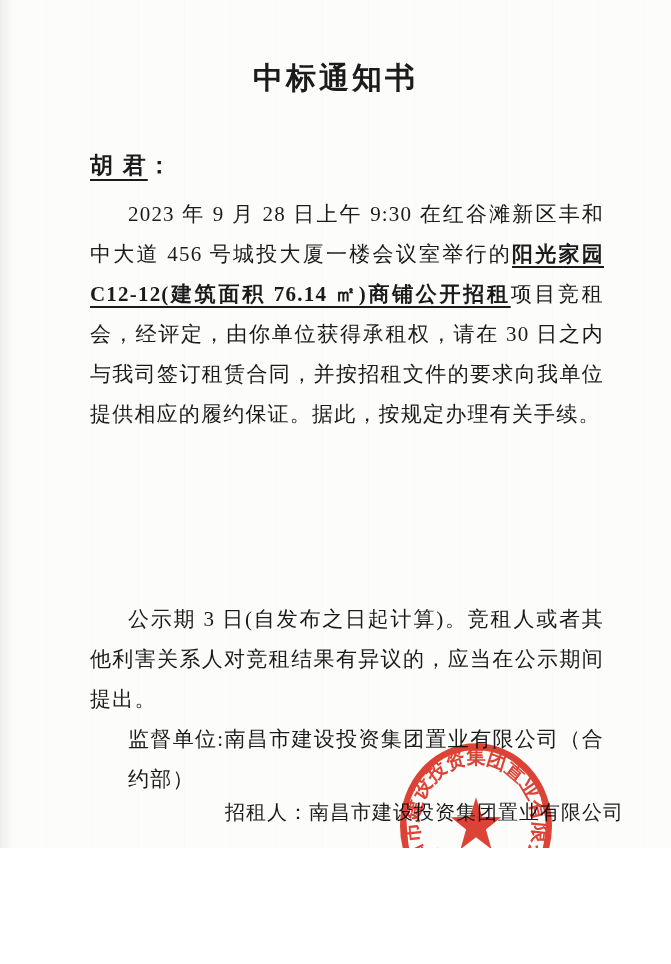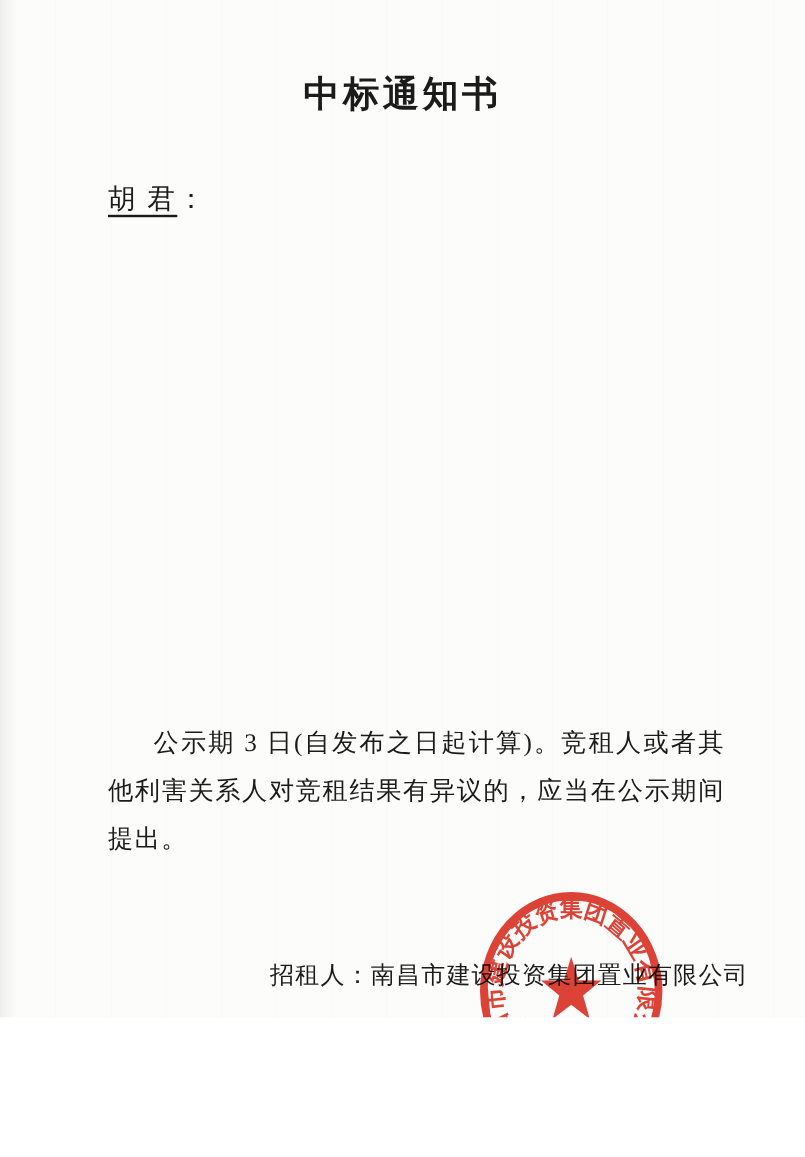--- a/index.html
+++ b/index.html
@@ -14,21 +14,21 @@
     color:#1b1b1b;
     font-family:"Liberation Serif","DejaVu Serif",serif;
   }
   .title{
     position:absolute;top:58px;left:0;right:0;
     text-align:center;
     font-size:30px;font-weight:700;letter-spacing:3px;
   }
   .salutation{
     position:absolute;left:90px;top:150px;
-    font-size:23px;font-weight:400;letter-spacing:2px;
+    font-size:23px;font-weight:700;letter-spacing:2px;
   }
   .salutation .name{
     text-decoration:underline;
     text-decoration-thickness:2px;
     text-underline-offset:6px;
   }
   .para{
     position:absolute;left:90px;width:514px;
     font-size:21px;line-height:40px;
     letter-spacing:1.2px;
@@ -74,24 +74,28 @@
 <body>
 
 <div class="page">
 
   <div class="title">中标通知书</div>
 
   <div class="salutation">
     <span class="name">胡 君</span><span>：</span>
   </div>
 
+  <div class="para p1">
+    <span>2023 年 9 月 28 日上午 9:30 在红谷滩新区丰和中大道 456 号城投大厦一楼会议室举行的</span><span class="hl">阳光家园 C12-12(建筑面积 76.14 ㎡)商铺公开招租</span><span>项目竞租会，经评定，由你单位获得承租权，请在 30 日之内与我司签订租赁合同，并按招租文件的要求向我单位提供相应的履约保证。据此，按规定办理有关手续。</span>
+  </div>
 
 
   <div class="para notice">
     <div class="first">公示期 3 日(自发布之日起计算)。竞租人或者其他利害关系人对竞租结果有异议的，应当在公示期间提出。</div>
+    <div class="line">监督单位:南昌市建设投资集团置业有限公司（合约部）</div>
   </div>
 
   <div class="sig-lessor">招租人：南昌市建设投资集团置业有限公司</div>
   <div class="sig-date">2023 年 9 月 28 日</div>
 
   <div class="seal">
     <svg viewBox="0 0 200 200" preserveAspectRatio="none" xmlns="http://www.w3.org/2000/svg">
       <defs>
         <path id="ringPath" d="M 100,172 A 72,72 0 0 1 100,28 A 72,72 0 0 1 100,172" fill="none"></path>
         <path id="codePath" d="M 48,134 A 62,62 0 0 0 152,134" fill="none"></path>

